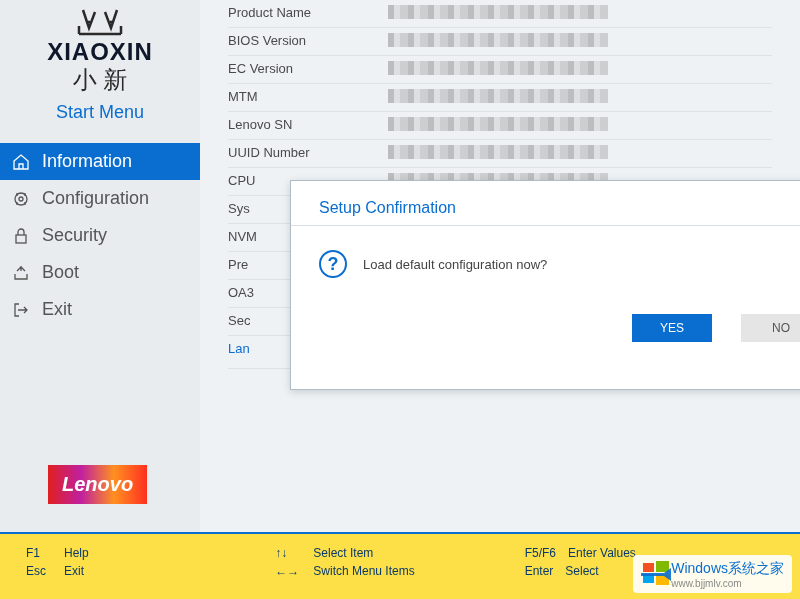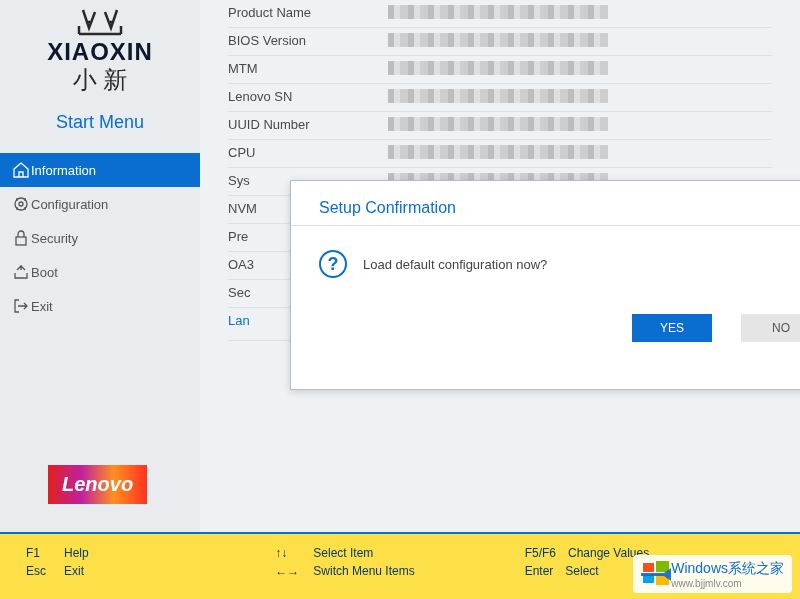--- a/index.html
+++ b/index.html
@@ -4,24 +4,24 @@
   <style>
     * { margin: 0; padding: 0; box-sizing: border-box; font-family: Arial, sans-serif; }
     body { width: 800px; height: 599px; background: #d4dce0; overflow: hidden; position: relative; }
     
     .main-area { display: flex; height: 532px; }
     
     .sidebar { width: 200px; background: #e8ecef; padding-top: 8px; }
     .logo-area { text-align: center; padding: 0 15px; }
     .xiaoxin-logo { font-size: 24px; font-weight: bold; color: #0f172a; letter-spacing: 1px; }
     .xiaoxin-cn { font-size: 24px; color: #2a2a2a; margin-top: -2px; }
-    .start-menu { color: #0a6ed1; font-size: 18px; margin-top: 16px; font-weight: 400; }
+    .start-menu { color: #0a6ed1; font-size: 18px; margin-top: 6px; font-weight: 400; }
     
     .nav { margin-top: 20px; }
-    .nav-item { display: flex; align-items: center; padding: 8px 12px; font-size: 13px; color: #555; cursor: pointer; gap: 1px; }
+    .nav-item { display: flex; align-items: center; padding: 8px 12px; font-size: 18px; color: #555; cursor: pointer; gap: 12px; }
     .nav-item.active { background: #0a6ed1; color: #fff; }
     .nav-icon { width: 18px; height: 18px; display: flex; align-items: center; justify-content: center; }
     
     .lenovo-logo { position: absolute; left: 48px; bottom: 95px; background: linear-gradient(90deg, #e02020, #c020a0, #ff9020, #ff3020); color: #fff; padding: 8px 14px; font-size: 20px; font-weight: bold; font-style: italic; }
     
     .content { flex: 1; background: #eef2f5; padding: 0 28px; position: relative; }
     .info-row { display: flex; padding: 5px 0; font-size: 13px; color: #4a4a4a; border-bottom: 1px solid rgba(200,208,214,0.5); }
     .info-label { width: 160px; }
     .info-value { flex: 1; }
     .info-value .pixelated { display: inline-block; width: 220px; height: 14px; background: repeating-linear-gradient(90deg, #888 0, #888 6px, #ccc 6px, #ccc 12px, #aaa 12px, #aaa 20px); opacity: 0.5; }
@@ -115,20 +115,24 @@
   <div class="content">
     <div class="info-row">
         <div class="info-label">Product Name</div>
         <div class="info-value"><span class="pixelated"></span></div>
       </div>
     <div class="info-row">
         <div class="info-label">BIOS Version</div>
         <div class="info-value"><span class="pixelated"></span></div>
       </div>
     <div class="info-row">
+        <div class="info-label">EC Version</div>
+        <div class="info-value"><span class="pixelated"></span></div>
+      </div>
+    <div class="info-row">
         <div class="info-label">MTM</div>
         <div class="info-value"><span class="pixelated"></span></div>
       </div>
     <div class="info-row">
         <div class="info-label">Lenovo SN</div>
         <div class="info-value"><span class="pixelated"></span></div>
       </div>
     <div class="info-row">
         <div class="info-label">UUID Number</div>
         <div class="info-value"><span class="pixelated"></span></div>
@@ -197,21 +201,21 @@
         <span>Select Item</span>
       </div>
     <div class="footer-row">
         <span class="footer-key">←→</span>
         <span>Switch Menu Items</span>
       </div>
   </div>
   <div class="footer-col">
     <div class="footer-row">
         <span class="footer-key">F5/F6</span>
-        <span>Change Values</span>
+        <span>Enter Values</span>
       </div>
     <div class="footer-row">
         <span class="footer-key">Enter</span>
         <span>Select</span>
       </div>
   </div>
 </div>
 
 <div class="watermark">
   <svg class="watermark-icon" viewBox="0 0 30 30">

